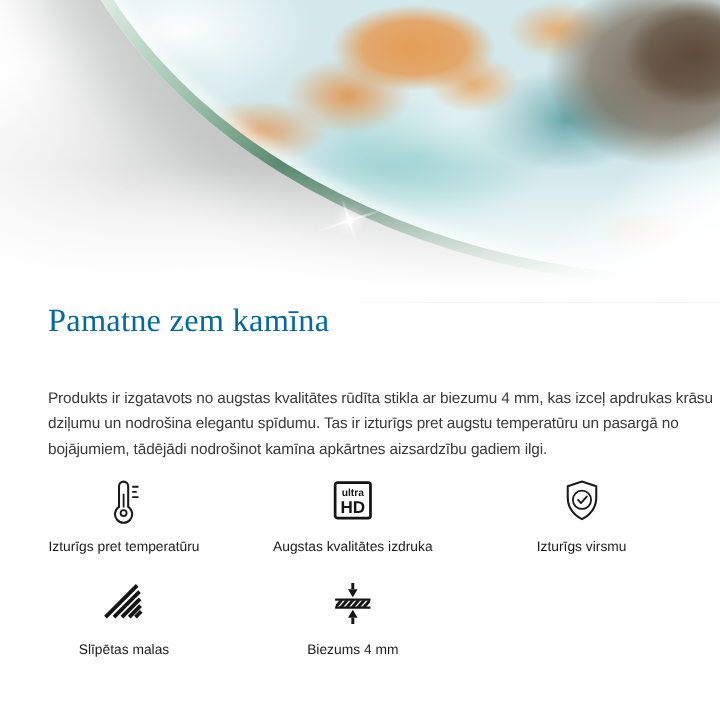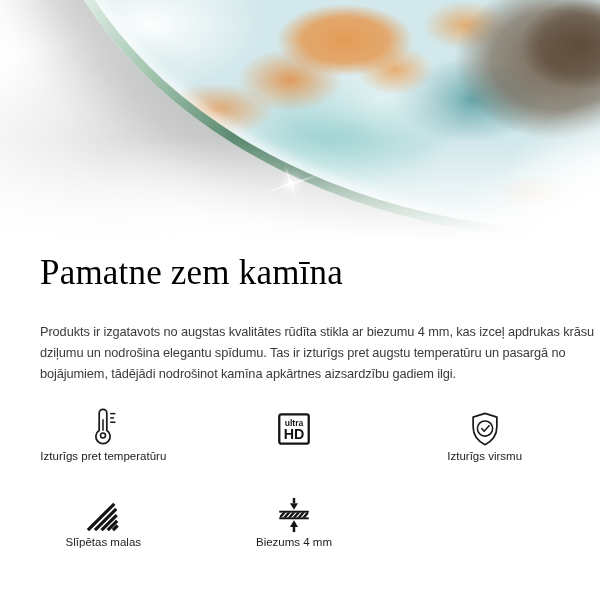--- a/index.html
+++ b/index.html
@@ -56,33 +56,33 @@
     background:linear-gradient(to right,rgba(255,255,255,0),#fff 50%,rgba(255,255,255,0));
   }
   .sparkle .ray-v{
     position:absolute;left:-1px;top:-19px;width:2px;height:38px;
     background:linear-gradient(to bottom,rgba(255,255,255,0),#fff 50%,rgba(255,255,255,0));
   }
   
   .title{
     position:absolute;left:40px;top:232px;
     font-family:"Liberation Serif",serif;font-weight:400;
-    font-size:35px;line-height:35px;color:#000000;letter-spacing:0.2px;
+    font-size:27px;line-height:35px;color:#0369a1;letter-spacing:0.2px;
   }
   .description{
     position:absolute;left:40px;top:308px;width:556px;
     font-size:12.8px;line-height:21px;letter-spacing:-0.1px;color:#3a3a3a;
   }
   
   .features{
     position:absolute;left:8px;top:398px;width:572px;
     display:grid;grid-template-columns:repeat(3,1fr);row-gap:22px;
   }
   .feature{display:flex;flex-direction:column;align-items:center;}
-  .icon-wrap{height:50px;display:flex;align-items:flex-end;justify-content:center;}
+  .icon-wrap{height:50px;display:flex;align-items:flex-start;justify-content:center;}
   .feature-label{font-size:11.5px;color:#1b1b1b;margin-top:2px;white-space:nowrap;}
   svg.icon{display:block;}
   .icon .stroke{fill:none;stroke:#1a1a1a;stroke-width:1.8;}
   .icon .stroke-thin{fill:none;stroke:#1a1a1a;stroke-width:1.6;}
   .icon .stroke-bold{fill:none;stroke:#141414;stroke-width:2.4;}
   .icon .fillblack{fill:#141414;stroke:none;}
   .icon text{fill:#141414;font-family:"Liberation Sans",sans-serif;font-weight:bold;}
 </style>
 </head>
 <body>
@@ -125,20 +125,21 @@
     </div>
 
     <div class="feature">
       <div class="icon-wrap">
         <svg class="icon" width="38" height="38" viewBox="0 0 40 40">
           <rect class="stroke-bold" x="4.5" y="4.5" width="31" height="31" rx="2"></rect>
           <text x="20" y="16.5" font-size="9" text-anchor="middle">ultra</text>
           <text x="20" y="31" font-size="15" text-anchor="middle">HD</text>
         </svg>
       </div>
+      <div class="feature-label">Augstas kvalitātes izdruka</div>
     </div>
 
     <div class="feature">
       <div class="icon-wrap">
         <svg class="icon" width="38" height="38" viewBox="0 0 40 40">
           <path class="stroke" stroke-linejoin="round" d="M20 3.5 L32.5 7.5 V17.5 C32.5 26.5 27.5 32.5 20 36.5 C12.5 32.5 7.5 26.5 7.5 17.5 V7.5 Z"></path>
           <circle class="stroke-thin" cx="20" cy="19.5" r="8"></circle>
           <path class="stroke-thin" stroke-linecap="round" stroke-linejoin="round" d="M16.5 19.5 l2.6 2.8 l5.2 -5.8"></path>
         </svg>
       </div>

